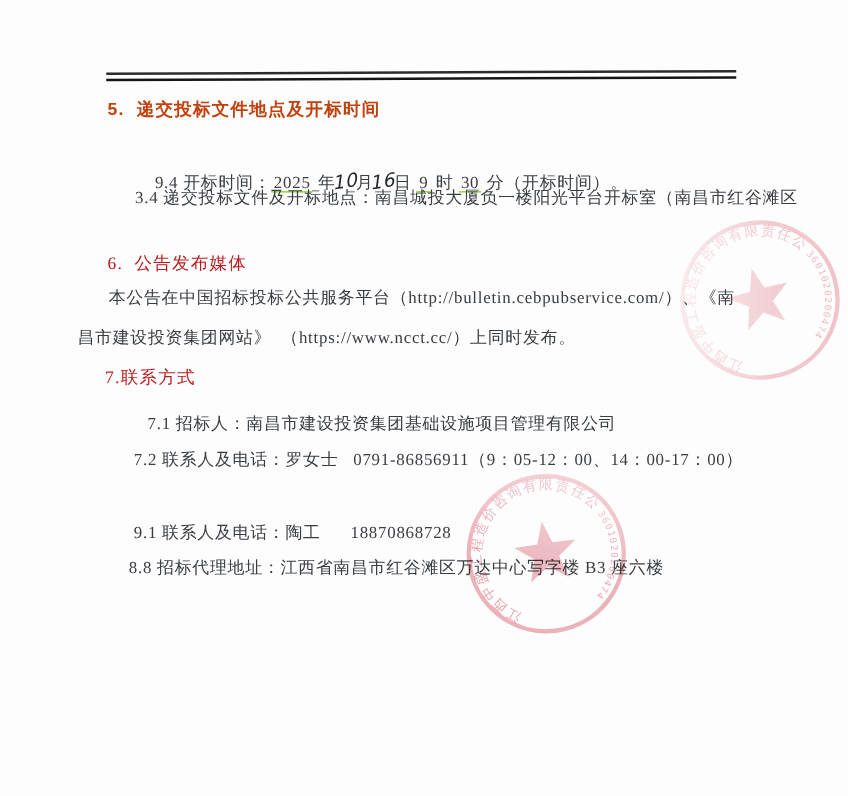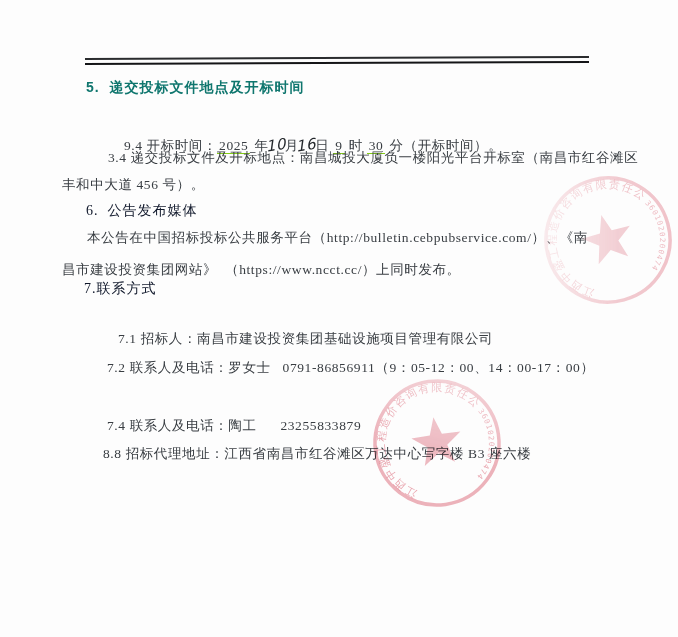--- a/index.html
+++ b/index.html
@@ -9,23 +9,23 @@
     font-family:"Liberation Serif","DejaVu Serif",serif;
     color:#383d42;
   }
   .page{position:absolute;inset:0;}
   .line{
     position:absolute;white-space:pre;font-size:13.5px;letter-spacing:0.6px;
     color:#383d42;
   }
   .heading-hei{
     font-family:"Liberation Sans","DejaVu Sans",sans-serif;
-    font-weight:700;font-size:14px;letter-spacing:1px;color:#0f766e;
+    font-weight:700;font-size:14px;letter-spacing:1px;color:#c2410c;
   }
-  .heading-song{font-size:14px;letter-spacing:1px;color:#0f172a;}
+  .heading-song{font-size:14px;letter-spacing:1px;color:#b91c1c;}
   .rule{
     position:absolute;left:85px;top:57px;width:504px;height:3px;
     border-top:2px solid #2a2c2e;border-bottom:2px solid #141517;
     transform:rotate(-0.25deg);
   }
   .u{border-bottom:1px solid #84cc16;padding:0 2px;}
   .hand{
     display:inline-block;
     font-family:"DejaVu Sans",sans-serif;
     font-style:italic;font-size:15px;font-weight:500;color:#24282c;
@@ -63,36 +63,35 @@
   <div class="rule"></div>
 
   <div class="line heading-hei" style="left:86px;top:79px;">5.  递交投标文件地点及开标时间</div>
 
   <div class="line" style="left:108px;top:120px;">
     <span>9.4 开标时间：</span><span class="u">2025</span><span> 年</span><span class="hand">10</span><span>月</span><span class="hand">16</span><span>日 </span><span class="u">9</span><span> 时 </span><span class="u">30</span><span> 分（开标时间）。</span>
   </div>
 
   <div class="line" style="left:108px;top:149px;">3.4 递交投标文件及开标地点：南昌城投大厦负一楼阳光平台开标室（南昌市红谷滩区</div>
 
-  <div class="line" style="left:62px;top:176px;">丰和中大道 456 号）。</div>
 
   <div class="line heading-song" style="left:86px;top:202px;">6.  公告发布媒体</div>
 
   <div class="line" style="left:87px;top:229px;">本公告在中国招标投标公共服务平台（http://bulletin.cebpubservice.com/）、《南</div>
 
   <div class="line" style="left:62px;top:261px;">昌市建设投资集团网站》  （https://www.ncct.cc/）上同时发布。</div>
 
-  <div class="line heading-song" style="left:84px;top:280px;text-align:right;">7.联系方式</div>
+  <div class="line heading-song" style="left:84px;top:293px;text-align:right;">7.联系方式</div>
 
   <div class="line" style="left:107px;top:330px;margin-left:11px;">7.1 招标人：南昌市建设投资集团基础设施项目管理有限公司</div>
 
   <div class="line" style="left:107px;top:359px;">7.2 联系人及电话：罗女士   0791-86856911（9：05-12：00、14：00-17：00）</div>
 
 
-  <div class="line" style="left:107px;top:417px;">7.4 联系人及电话：陶工      23255833879</div>
+  <div class="line" style="left:107px;top:417px;">9.1 联系人及电话：陶工      18870868728</div>
 
   <div class="line" style="left:103px;top:445px;">8.8 招标代理地址：江西省南昌市红谷滩区万达中心写字楼 B3 座六楼</div>
 
   <div class="stamp stamp-a">
     <svg width="140" height="140" viewBox="-70 -70 140 140">
       <defs>
         <path id="ringA" d="M -26 45 A 52 52 0 1 1 42.6 -29.8" fill="none"></path>
         <path id="serA" d="M 45 -26 A 52 52 0 0 1 17.8 48.9" fill="none"></path>
       </defs>
       <circle cx="0" cy="0" r="62" fill="none" stroke-width="3.5" stroke-opacity="0.6" stroke="#dd6b7b"></circle>

